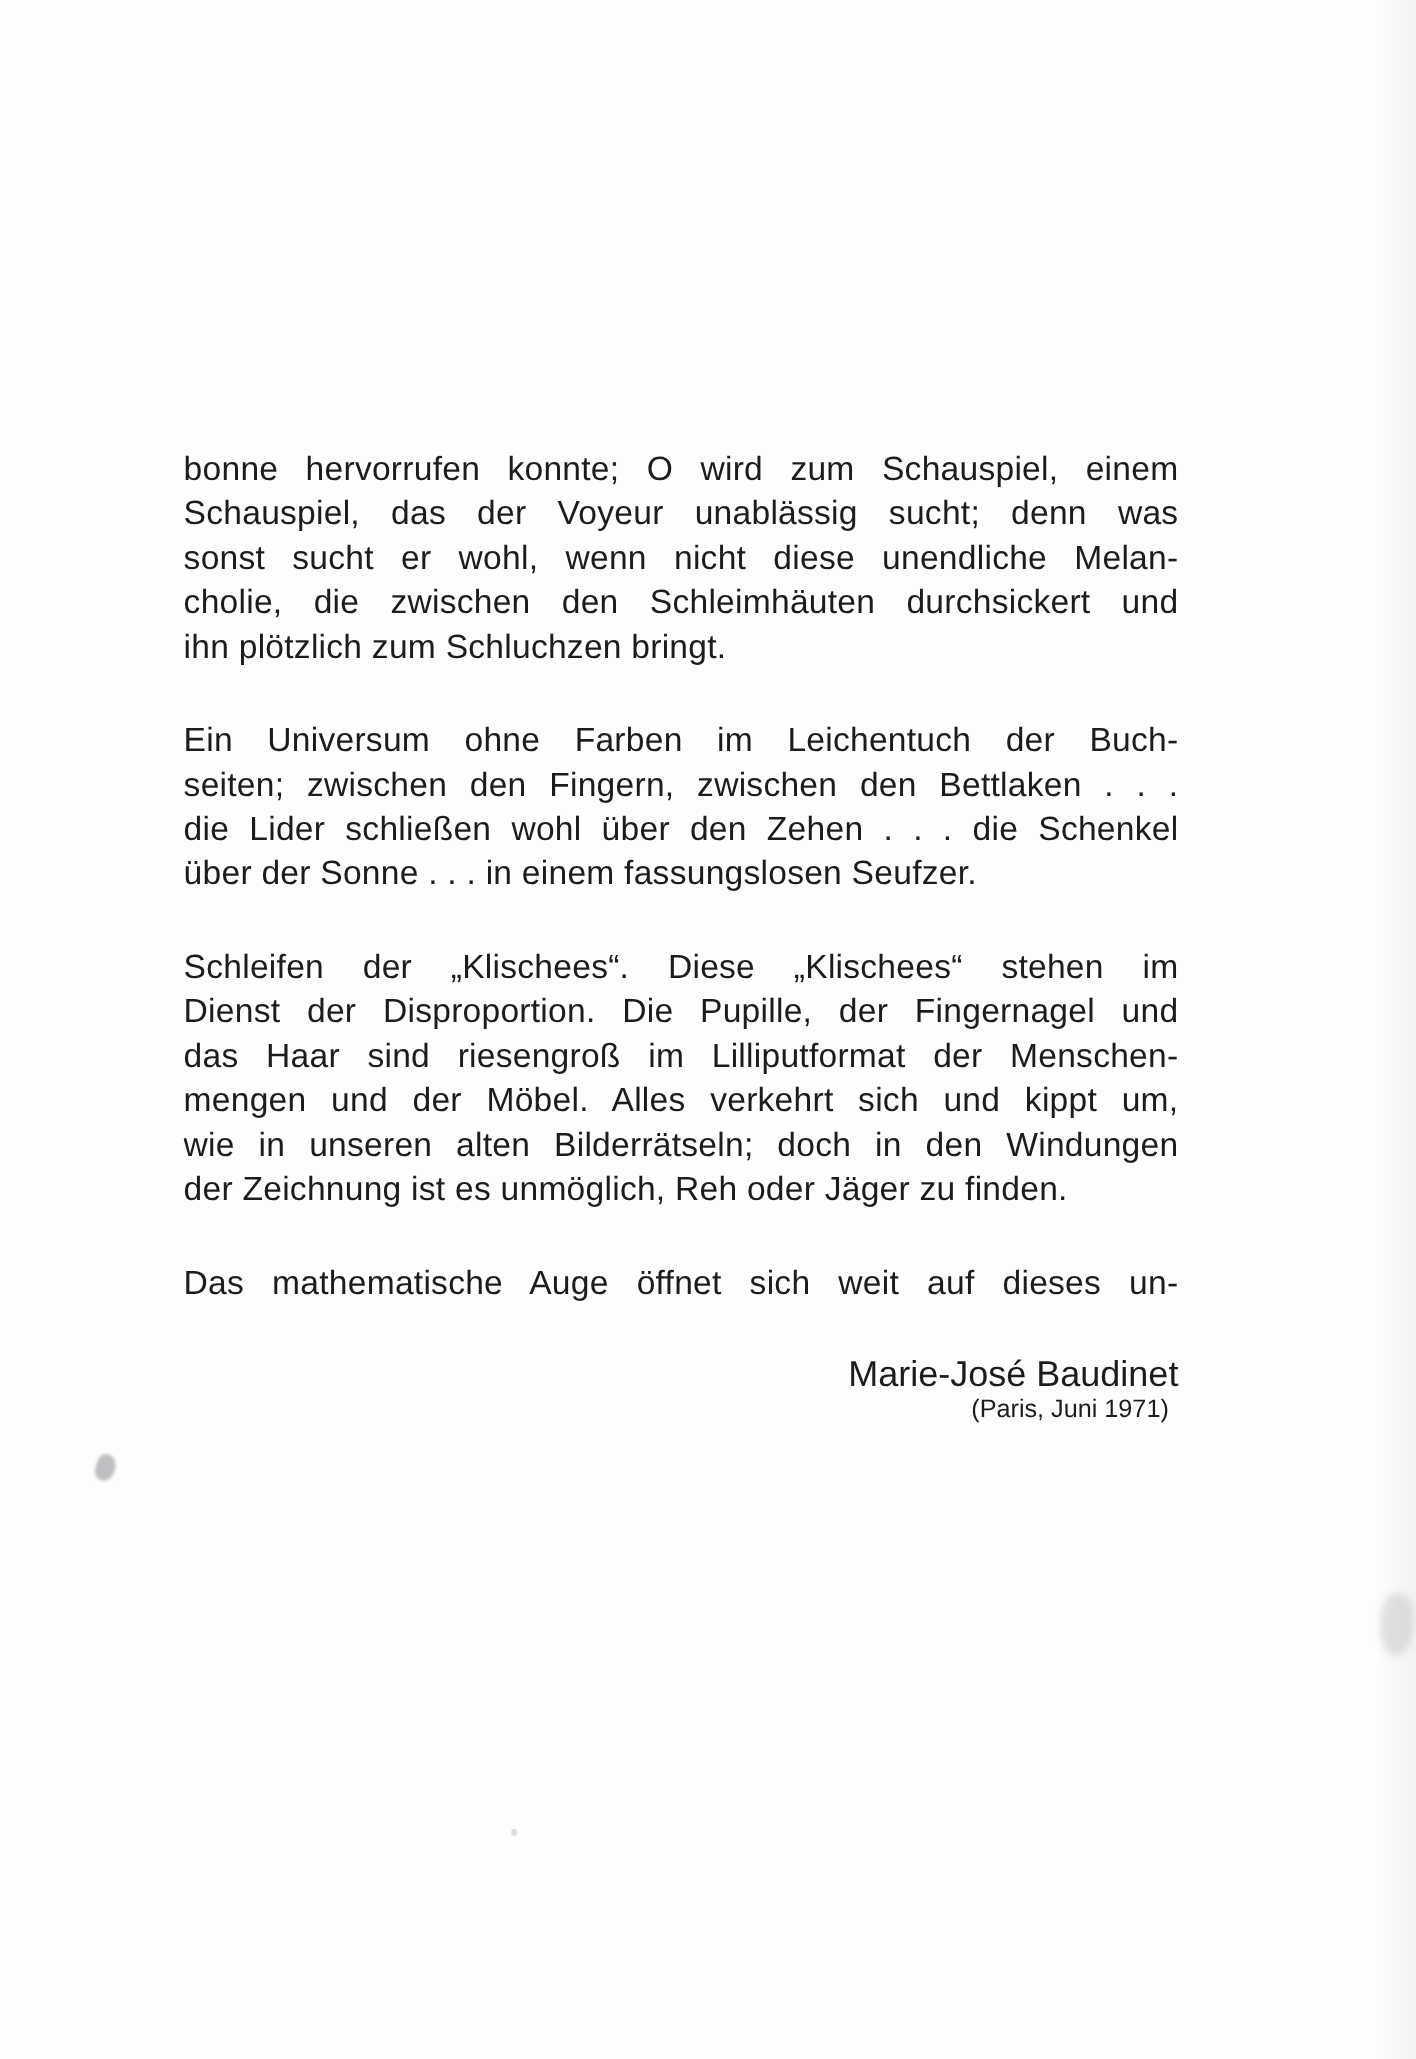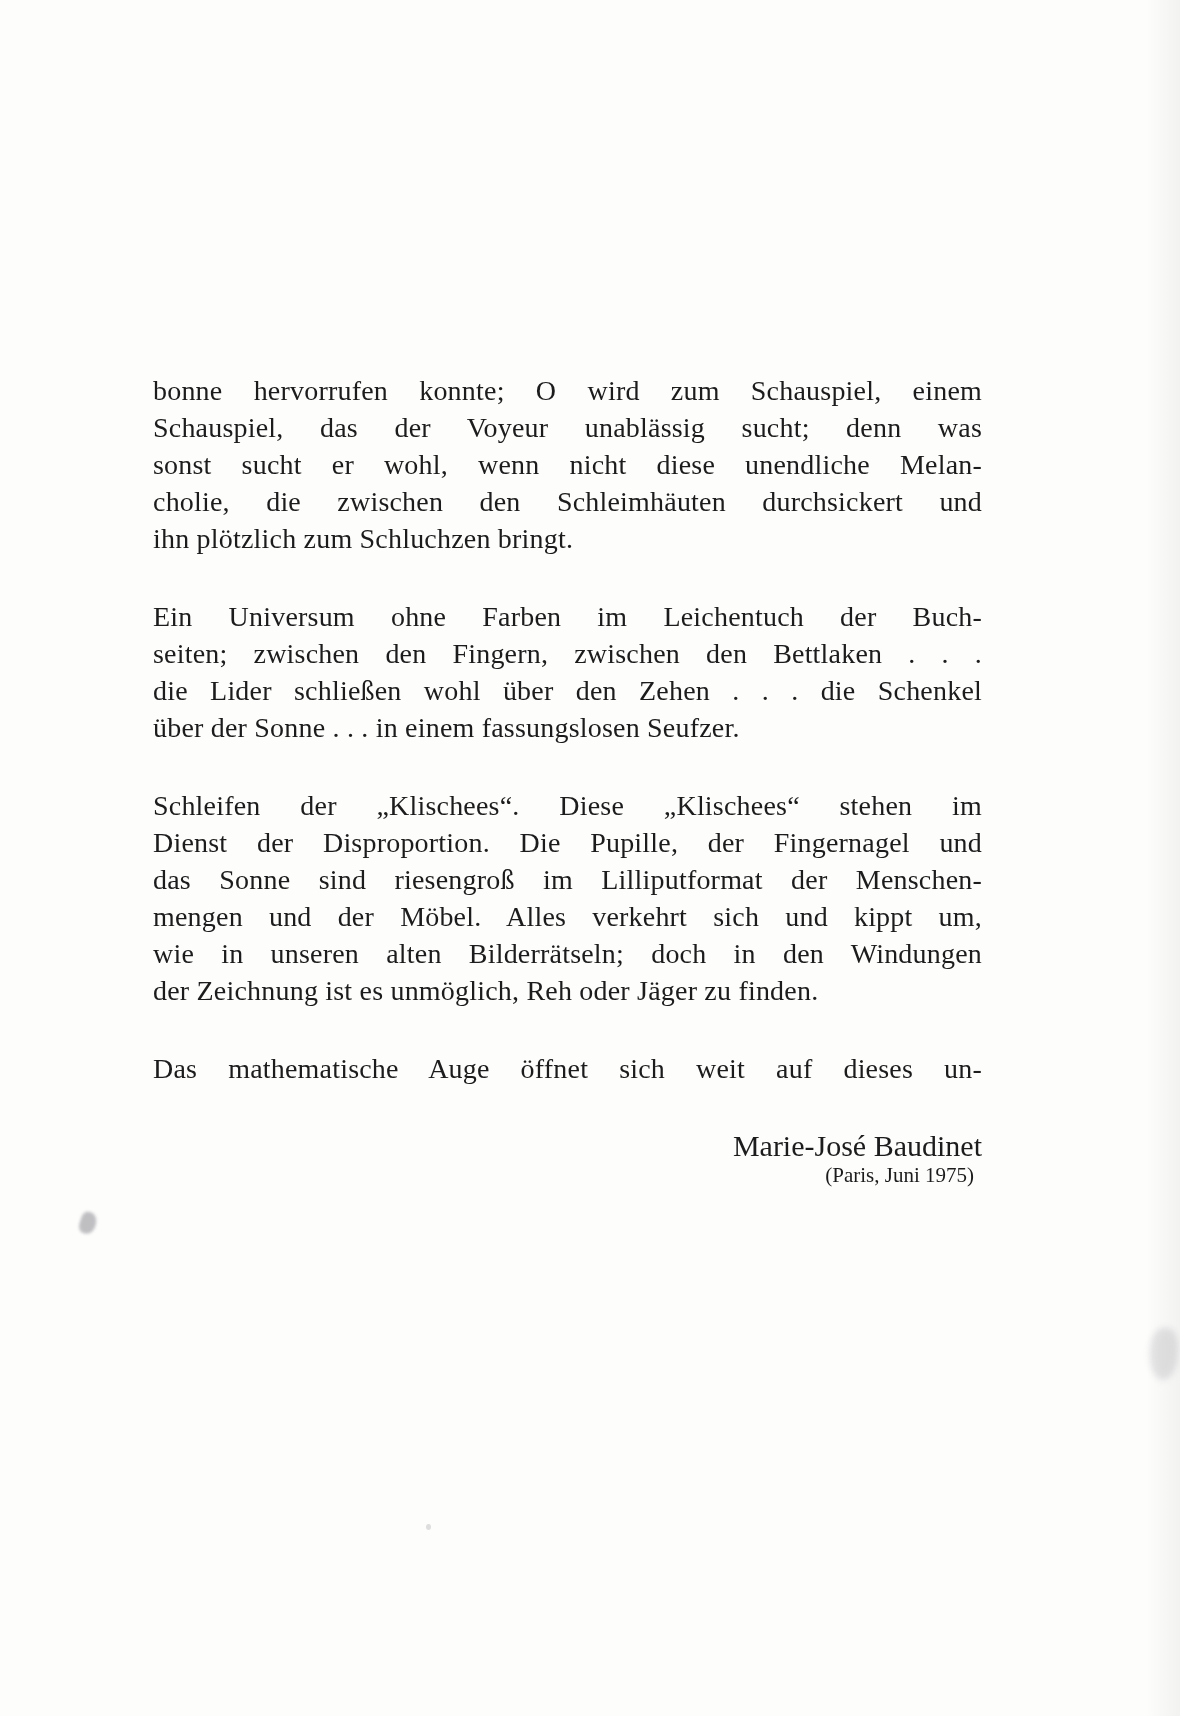--- a/index.html
+++ b/index.html
@@ -10,21 +10,21 @@
     margin: 0;
     padding: 0;
     background: #ffffff;
   }
   .page {
     position: relative;
     width: 1180px;
     height: 1716px;
     background: var(--paper);
     overflow: hidden;
-    font-family: Liberation Serif, serif;
+    font-family: Liberation Sans, sans-serif;
     color: var(--ink);
   }
   
   .edge-shade {
     position: absolute;
     top: 0;
     right: 0;
     width: 34px;
     height: 100%;
     background: linear-gradient(to right, rgba(0,0,0,0), rgba(0,0,0,0.045));
@@ -116,31 +116,31 @@
       </div>
       <div class="paragraph">
         <div class="line">Ein Universum ohne Farben im Leichentuch der Buch-</div>
         <div class="line">seiten; zwischen den Fingern, zwischen den Bettlaken . . .</div>
         <div class="line">die Lider schließen wohl über den Zehen . . . die Schenkel</div>
         <div class="line last">über der Sonne . . . in einem fassungslosen Seufzer.</div>
       </div>
       <div class="paragraph">
         <div class="line">Schleifen der „Klischees“. Diese „Klischees“ stehen im</div>
         <div class="line">Dienst der Disproportion. Die Pupille, der Fingernagel und</div>
-        <div class="line">das Sonne sind riesengroß im Lilliputformat der Menschen-</div>
+        <div class="line">das Haar sind riesengroß im Lilliputformat der Menschen-</div>
         <div class="line">mengen und der Möbel. Alles verkehrt sich und kippt um,</div>
         <div class="line">wie in unseren alten Bilderrätseln; doch in den Windungen</div>
         <div class="line last">der Zeichnung ist es unmöglich, Reh oder Jäger zu finden.</div>
       </div>
       <div class="paragraph">
         <div class="line">Das mathematische Auge öffnet sich weit auf dieses un-</div>
       </div>
       <div class="signature">
         <div class="signature-name">Marie-José Baudinet</div>
-        <div class="signature-date">(Paris, Juni 1975)</div>
+        <div class="signature-date">(Paris, Juni 1971)</div>
       </div>
     </div>
 
   <div class="signature-anchor"></div>
 
   <div class="smudge-left"></div>
   <div class="smudge-right"></div>
   <div class="speck-bottom"></div>
   <div class="edge-shade"></div>
 </div>

